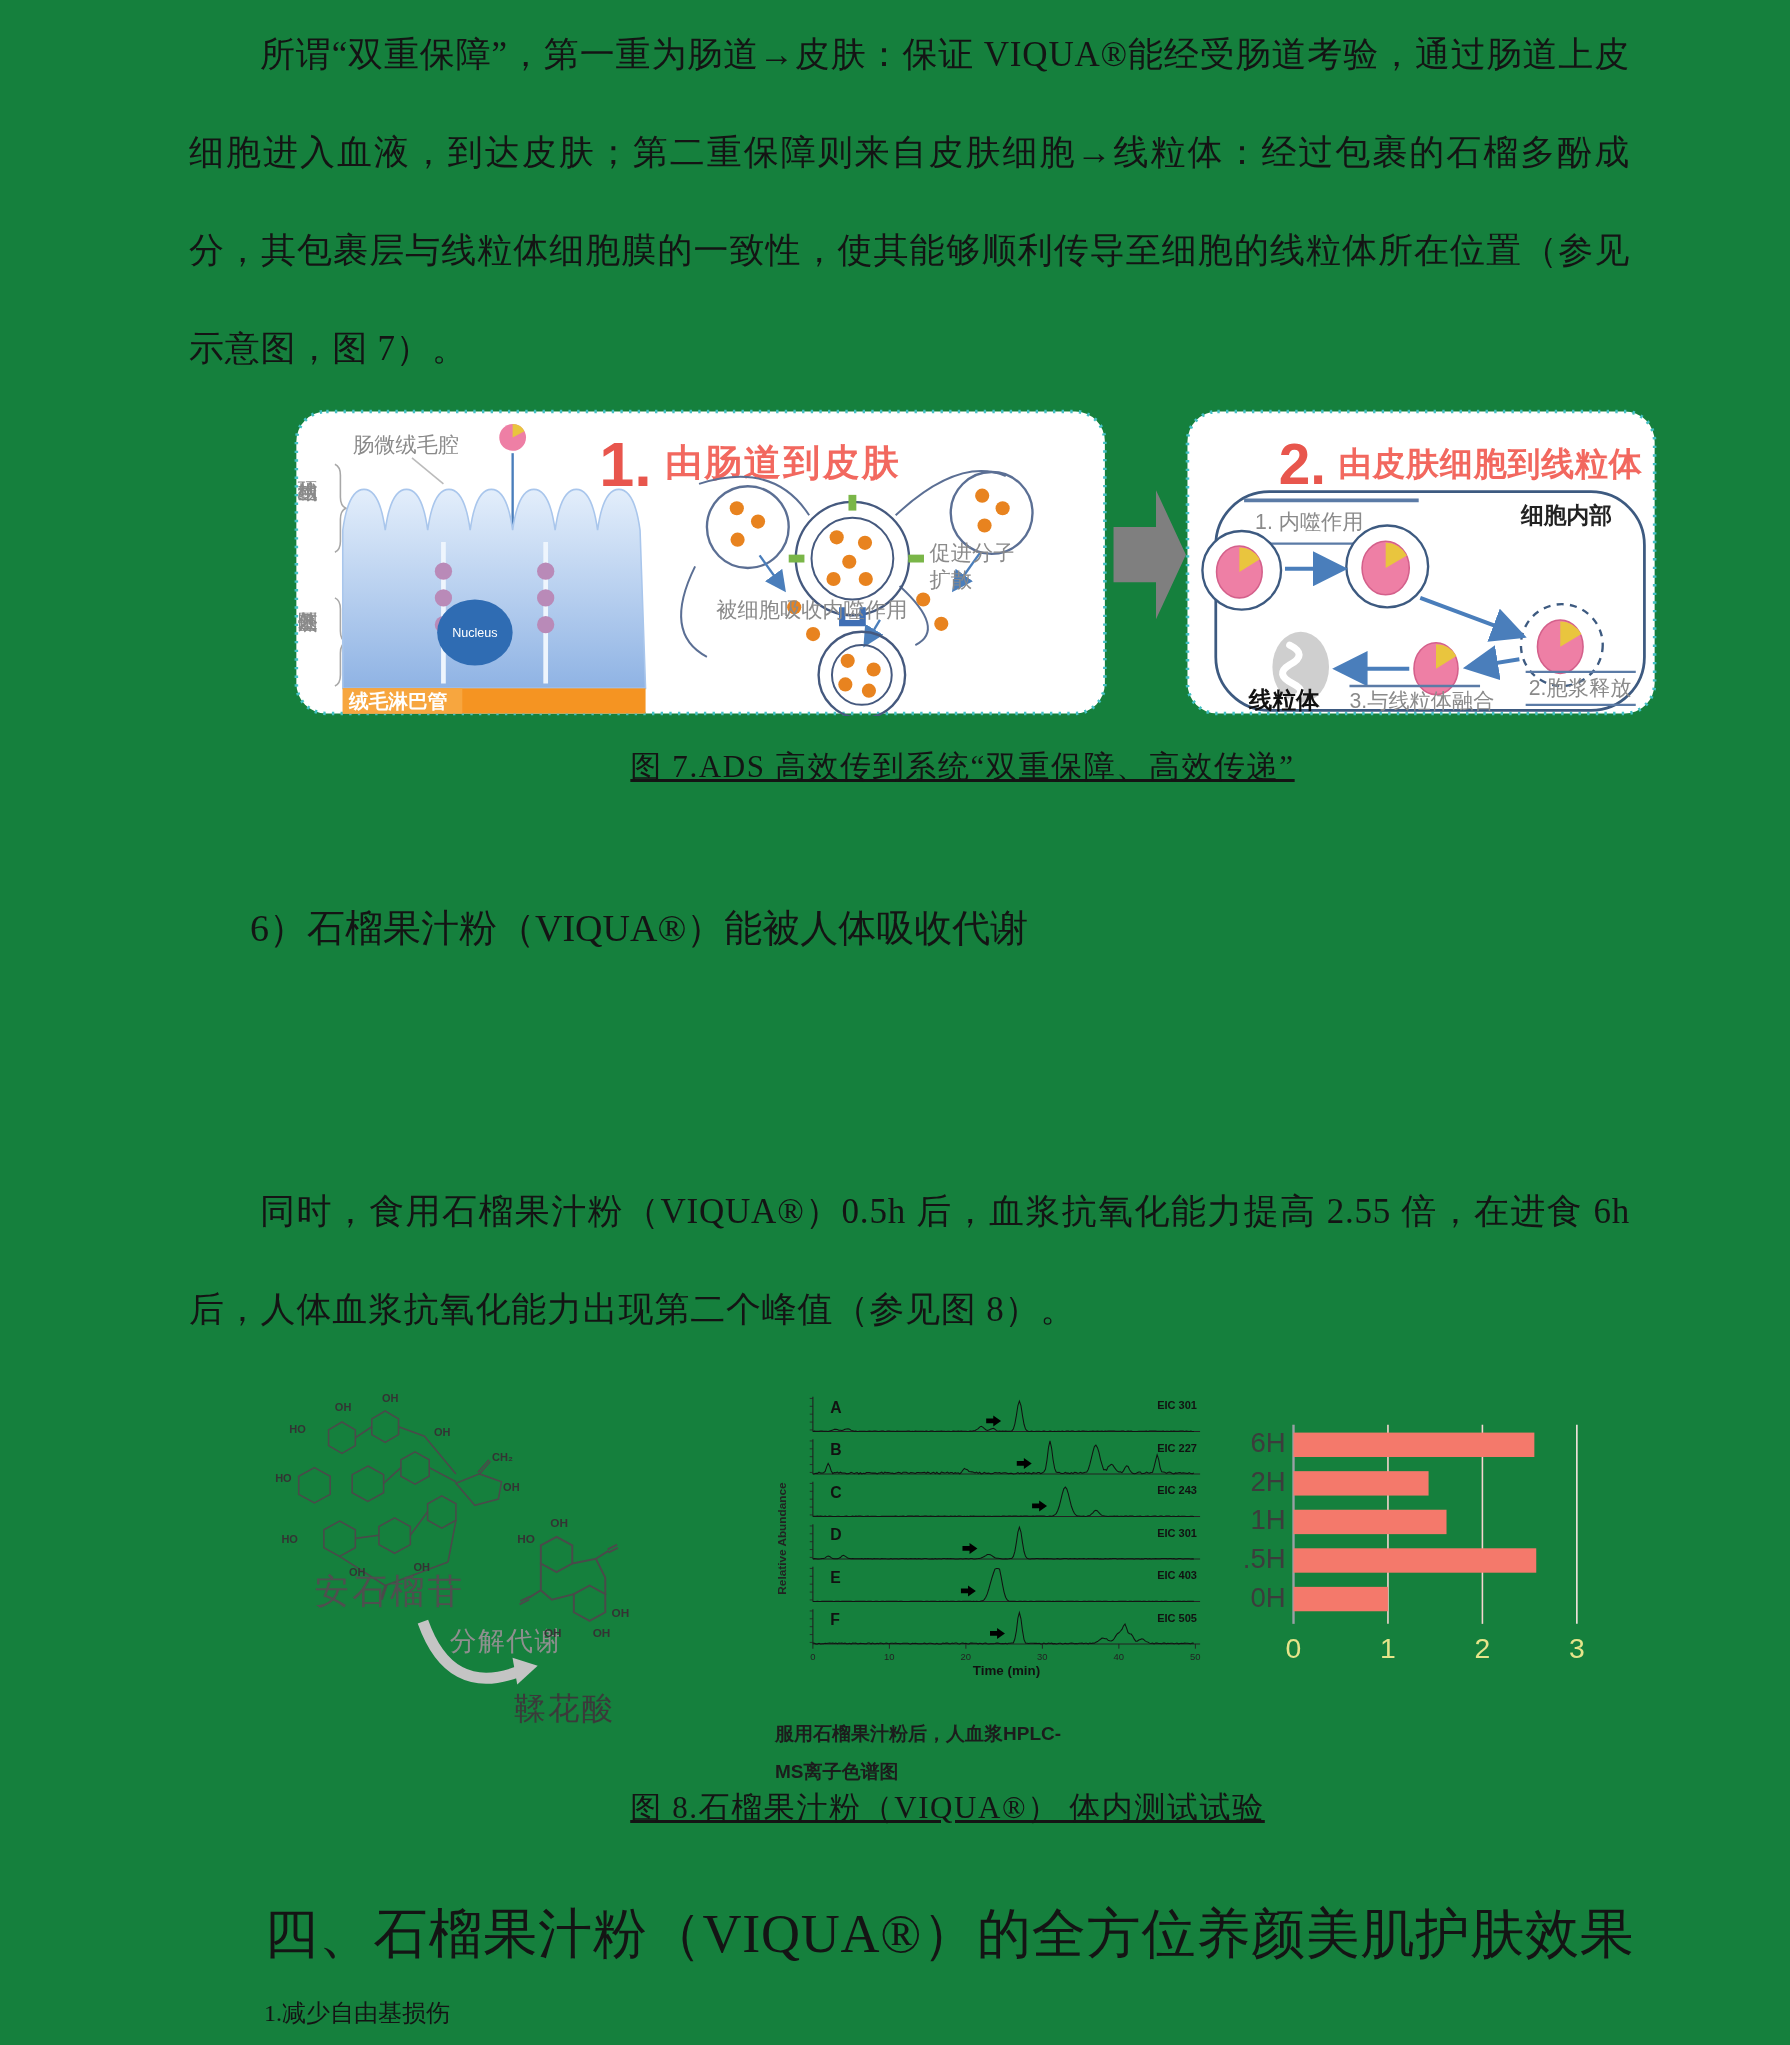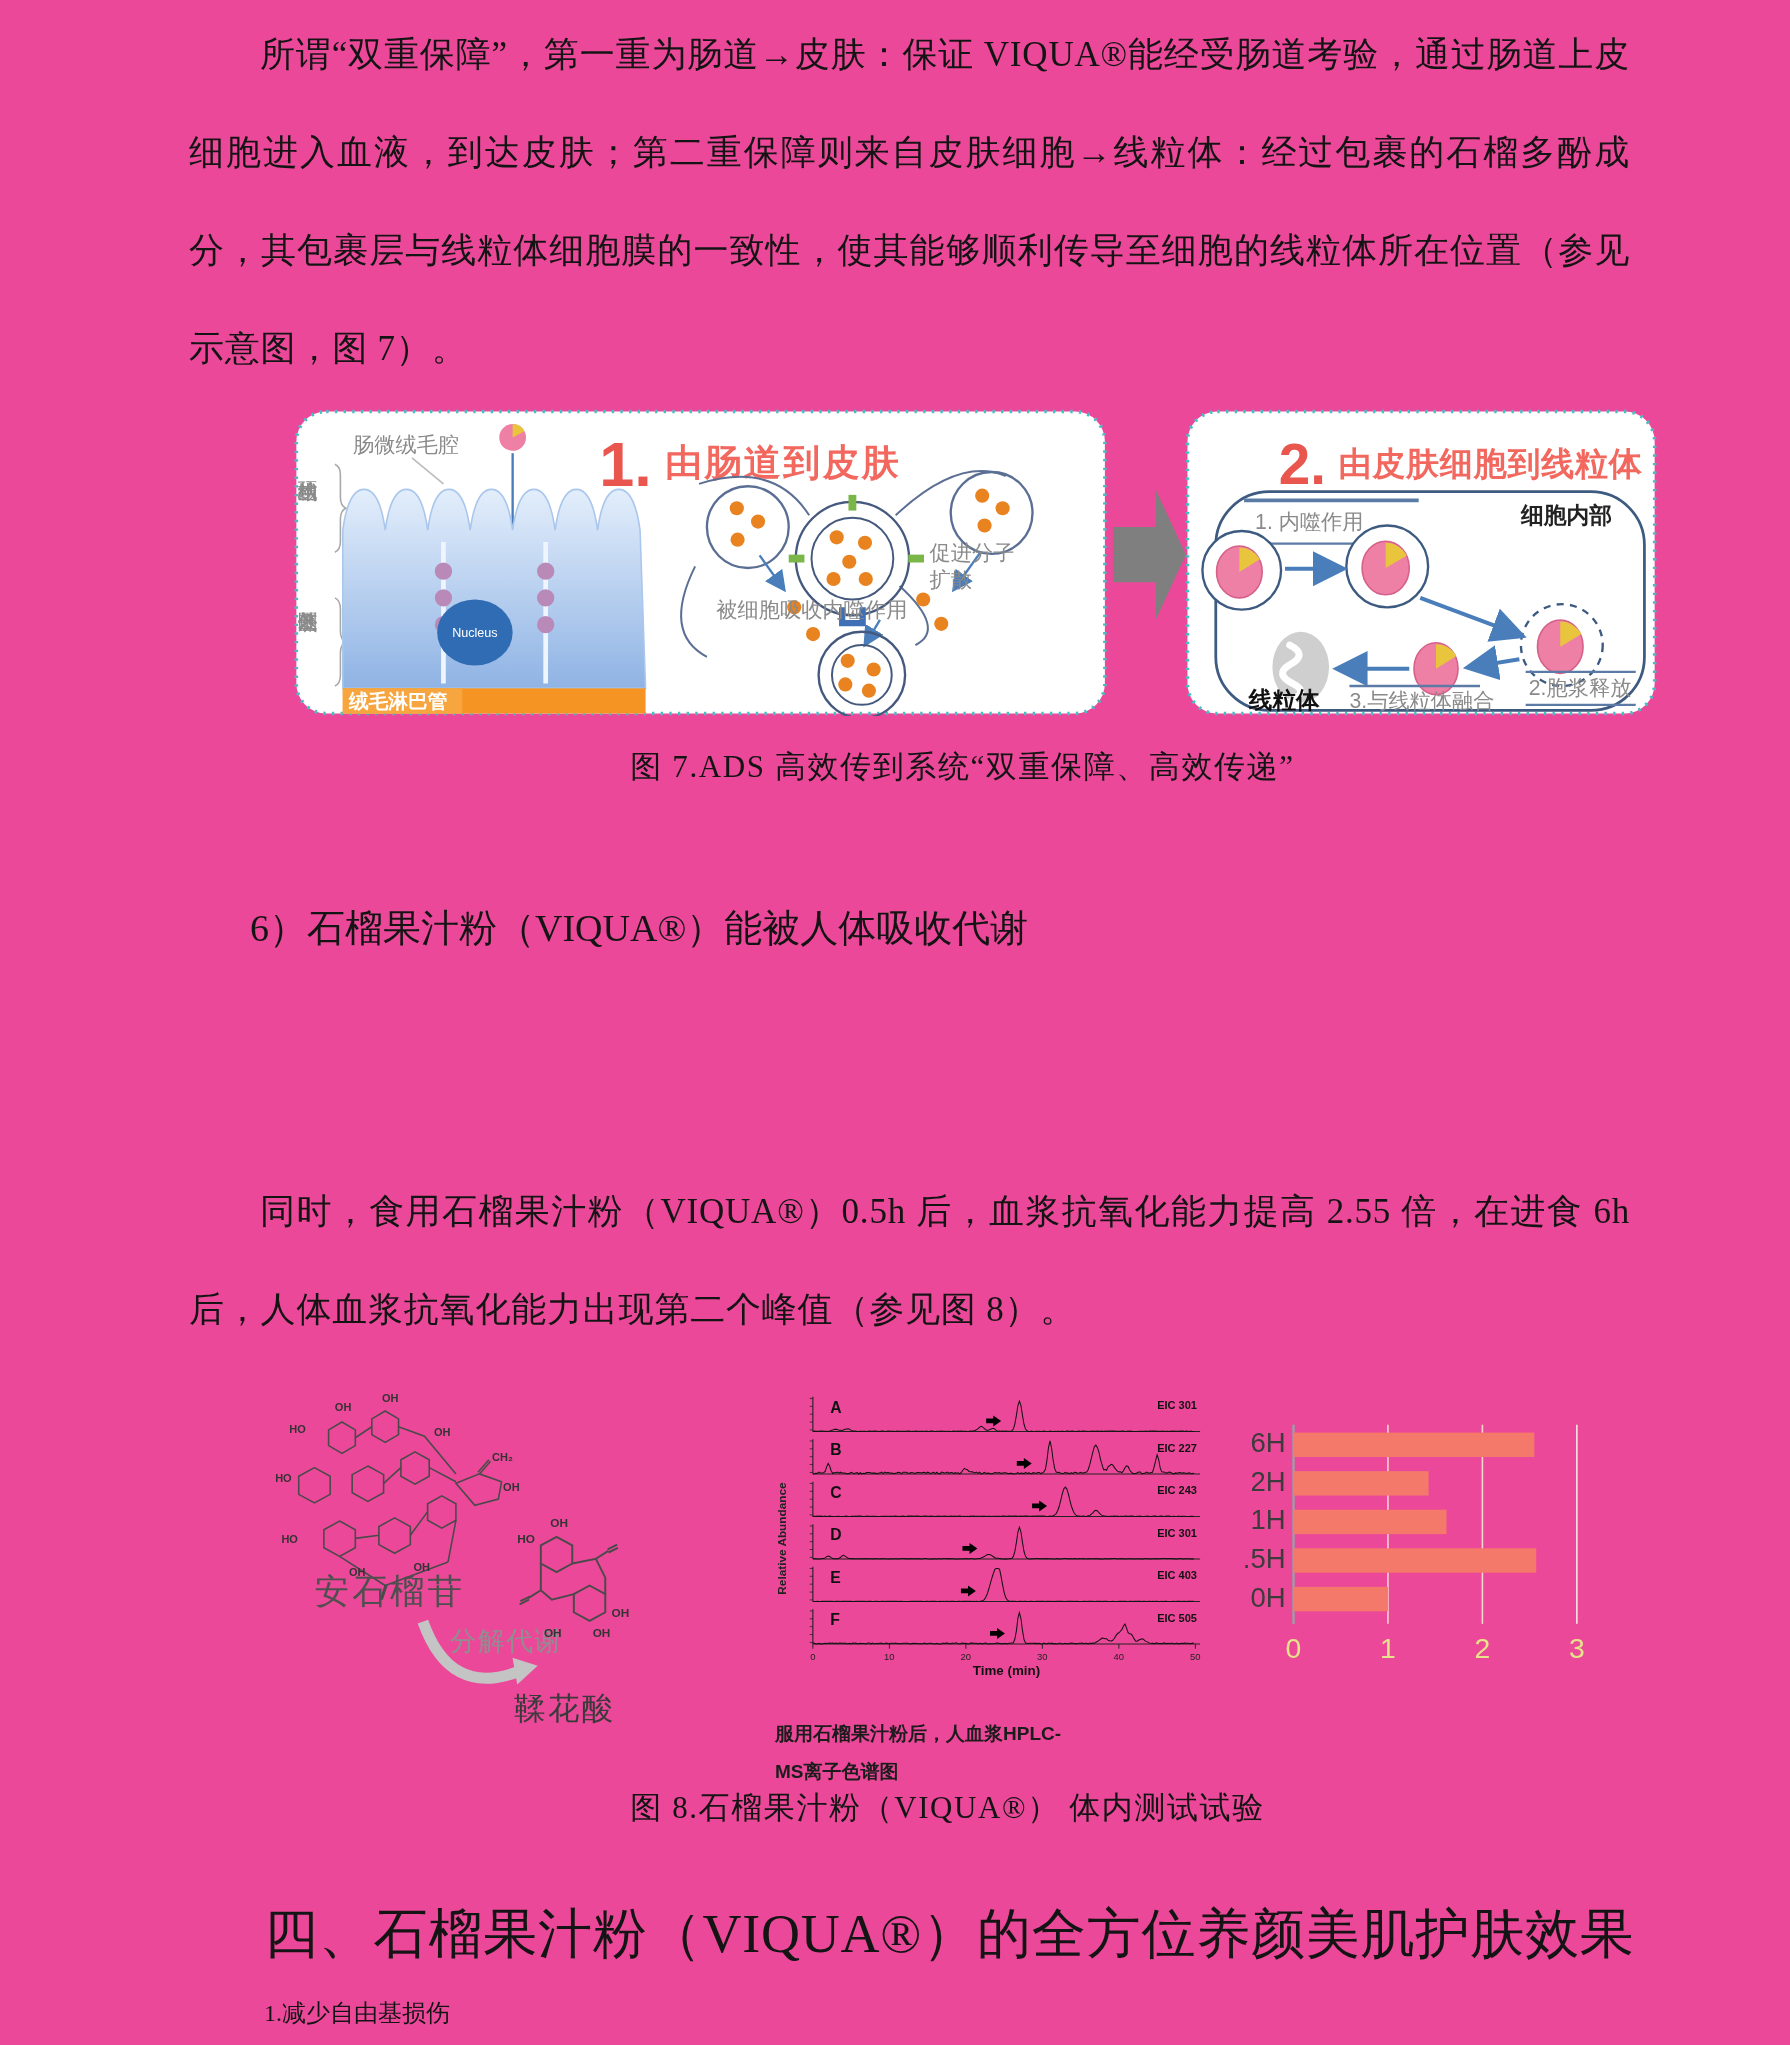--- a/index.html
+++ b/index.html
@@ -1,21 +1,21 @@
 <!DOCTYPE html>
 <html style="font-size:12.6px"><head>
 <meta charset="utf-8">
 <style>
   html,body{margin:0;padding:0;background:#ffffff;}
-  .page{position:relative;width:1791px;height:2046px;background:#ec4899;overflow:hidden;
+  .page{position:relative;width:1791px;height:2046px;background:#15803d;overflow:hidden;
         font-family:"Liberation Serif","DejaVu Serif",serif;color:#141414;}
   .para{position:absolute;left:189px;width:1441px;font-size:35px;line-height:98px;
         text-align:justify;text-indent:71px;letter-spacing:0.8px;}
   .h-bold{position:absolute;font-weight:normal;font-family:"Liberation Serif","DejaVu Serif",serif;}
-  .figcap{position:absolute;left:294px;width:1337px;text-align:center;font-size:31px;letter-spacing:1.6px;}
+  .figcap{position:absolute;left:294px;width:1337px;text-align:center;font-size:31px;letter-spacing:1.6px;text-decoration:underline;}
   .subcap{position:absolute;font-family:"Liberation Sans","DejaVu Sans",sans-serif;
           font-weight:bold;font-size:19px;line-height:38px;text-align:left;color:#1c1c1c;margin-top:17px;}
   svg text{font-family:"Liberation Sans","DejaVu Sans",sans-serif;}
   .glabel{fill:#8a8a8a;}
 </style>
 </head>
 <body>
 
 <div class="page">
 

